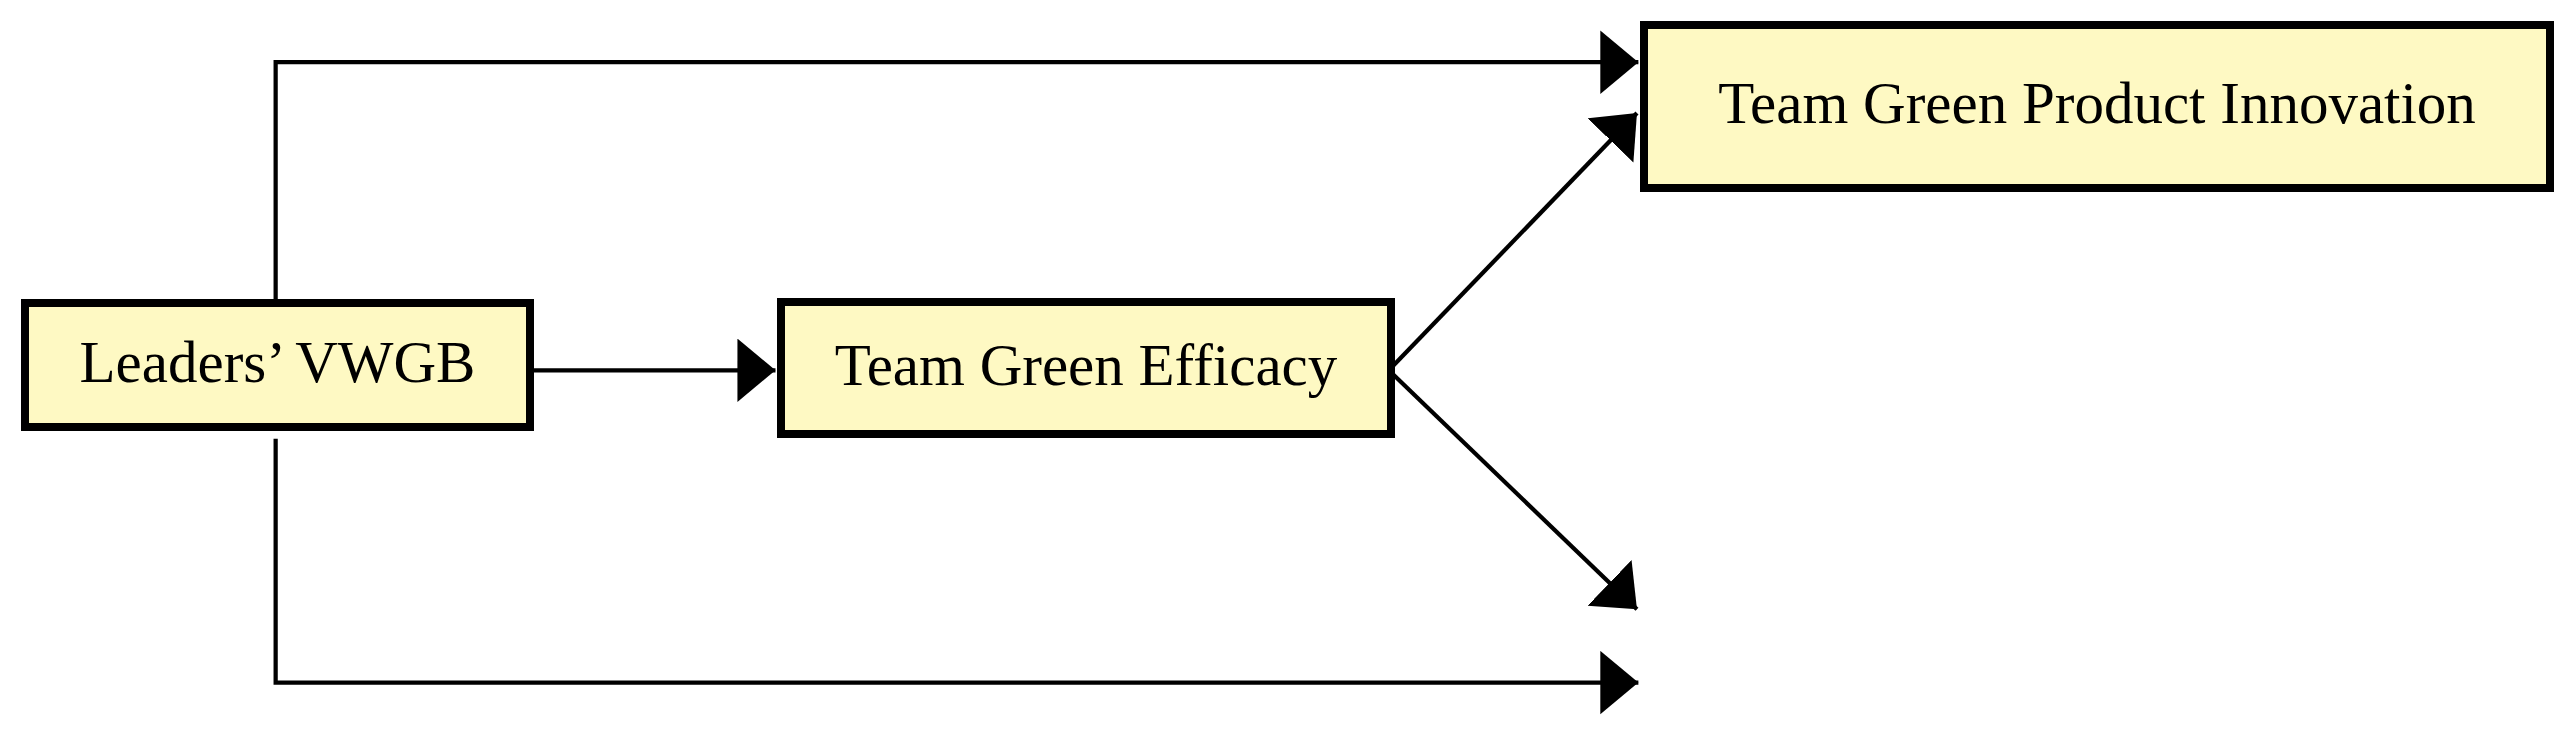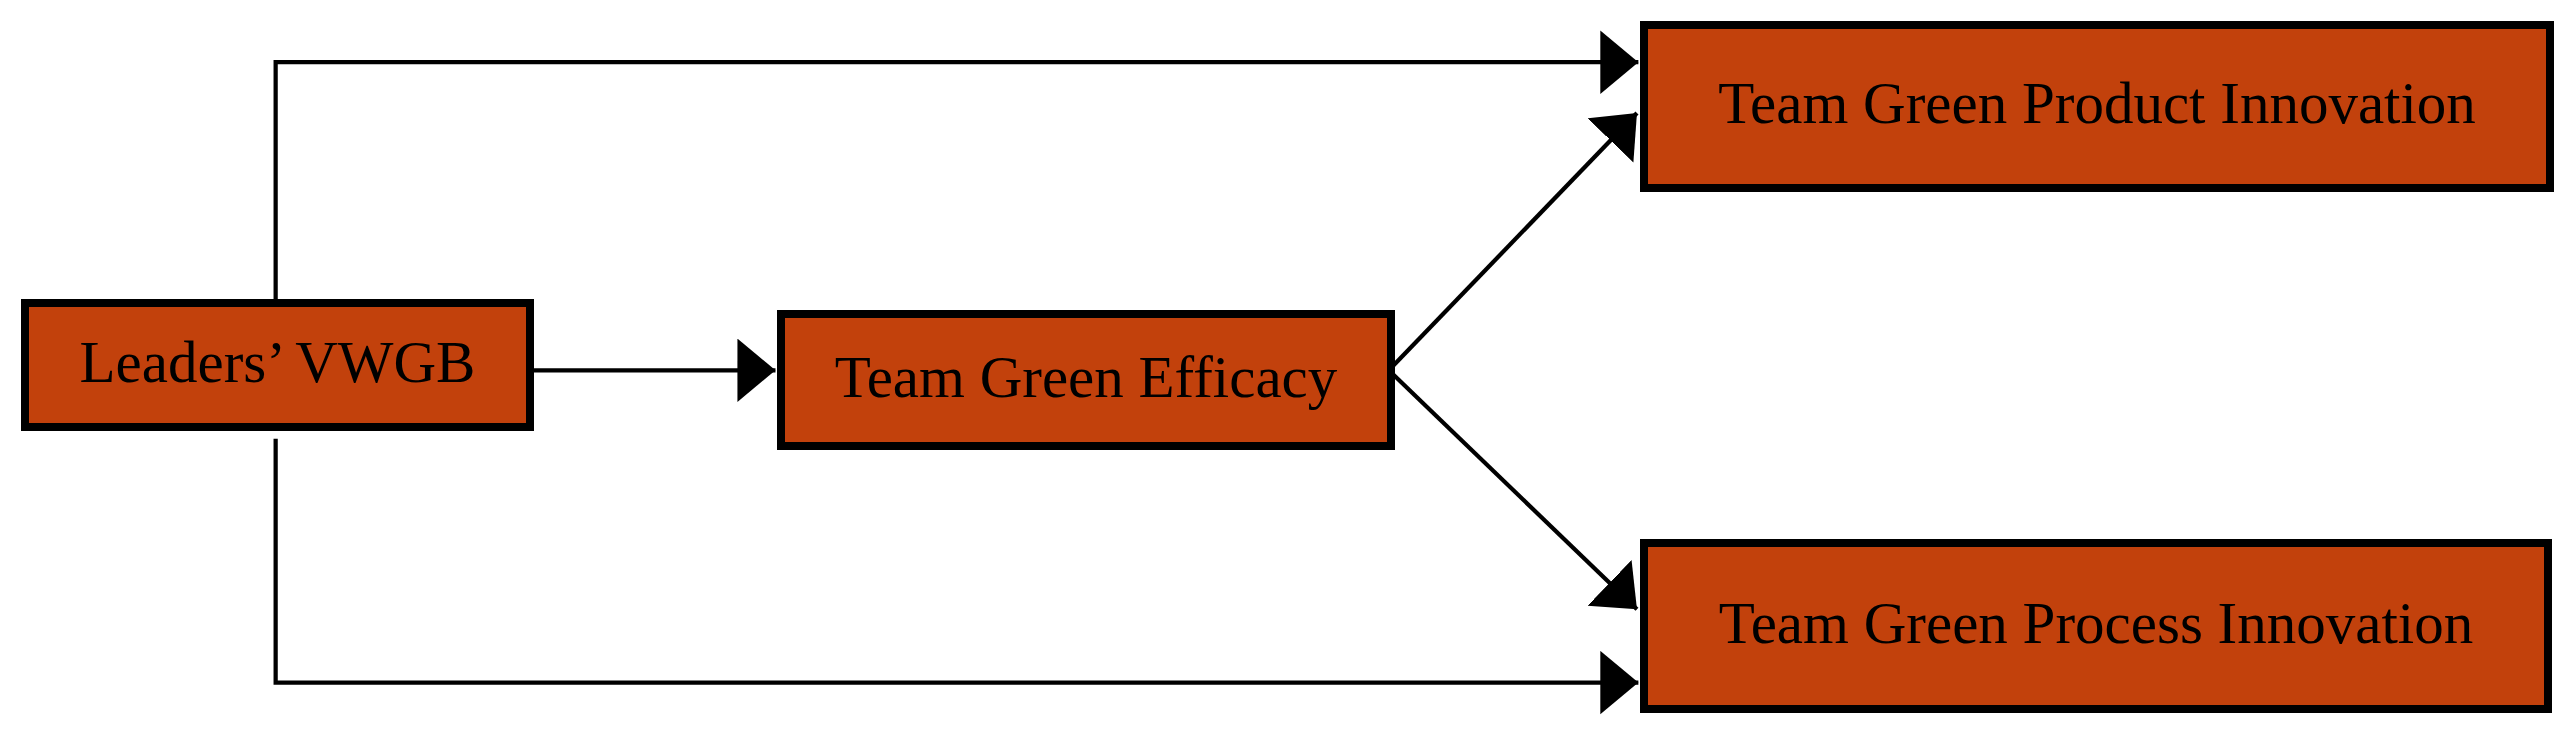--- a/index.html
+++ b/index.html
@@ -19,36 +19,36 @@
     left: 0;
     top: 0;
     width: 2576px;
     height: 730px;
     display: block;
   }
   .node {
     position: absolute;
     box-sizing: border-box;
     border: 8.5px solid #000000;
-    background: #c2410c;
+    background: #fef9c3;
     display: flex;
     align-items: center;
     justify-content: center;
     font-family: "Liberation Serif", "DejaVu Serif", serif;
     font-size: 59px;
     line-height: 1;
     color: #000000;
     white-space: nowrap;
   }
   .node-label {
     display: block;
     transform: translateY(-2.8px);
   }
   #node-leaders-vwgb            { left: 21px;   top: 299px; width: 513px;  height: 132px; }
-  #node-team-green-efficacy     { left: 777px; top: 310px; width: 618px;  height: 140px; }
+  #node-team-green-efficacy     { left: 777px; top: 298px; width: 618px;  height: 140px; }
   #node-team-green-product-innovation { left: 1640px; top: 21px;  width: 914px; height: 171px; }
   #node-team-green-process-innovation { left: 1640px; top: 539px; width: 912px; height: 174px; }
 </style>
 </head>
 <body>
 
 <div class="canvas">
 
   <svg class="connector-layer" viewBox="0 0 3654 1035" xmlns="http://www.w3.org/2000/svg">
     <defs>
@@ -73,18 +73,15 @@
   </div>
 
   <div class="node" id="node-team-green-efficacy">
     <span class="node-label">Team Green Efficacy</span>
   </div>
 
   <div class="node" id="node-team-green-product-innovation">
     <span class="node-label">Team Green Product Innovation</span>
   </div>
 
-  <div class="node" id="node-team-green-process-innovation">
-    <span class="node-label">Team Green Process Innovation</span>
-  </div>
 
 </div>
 
 
 </body></html>

